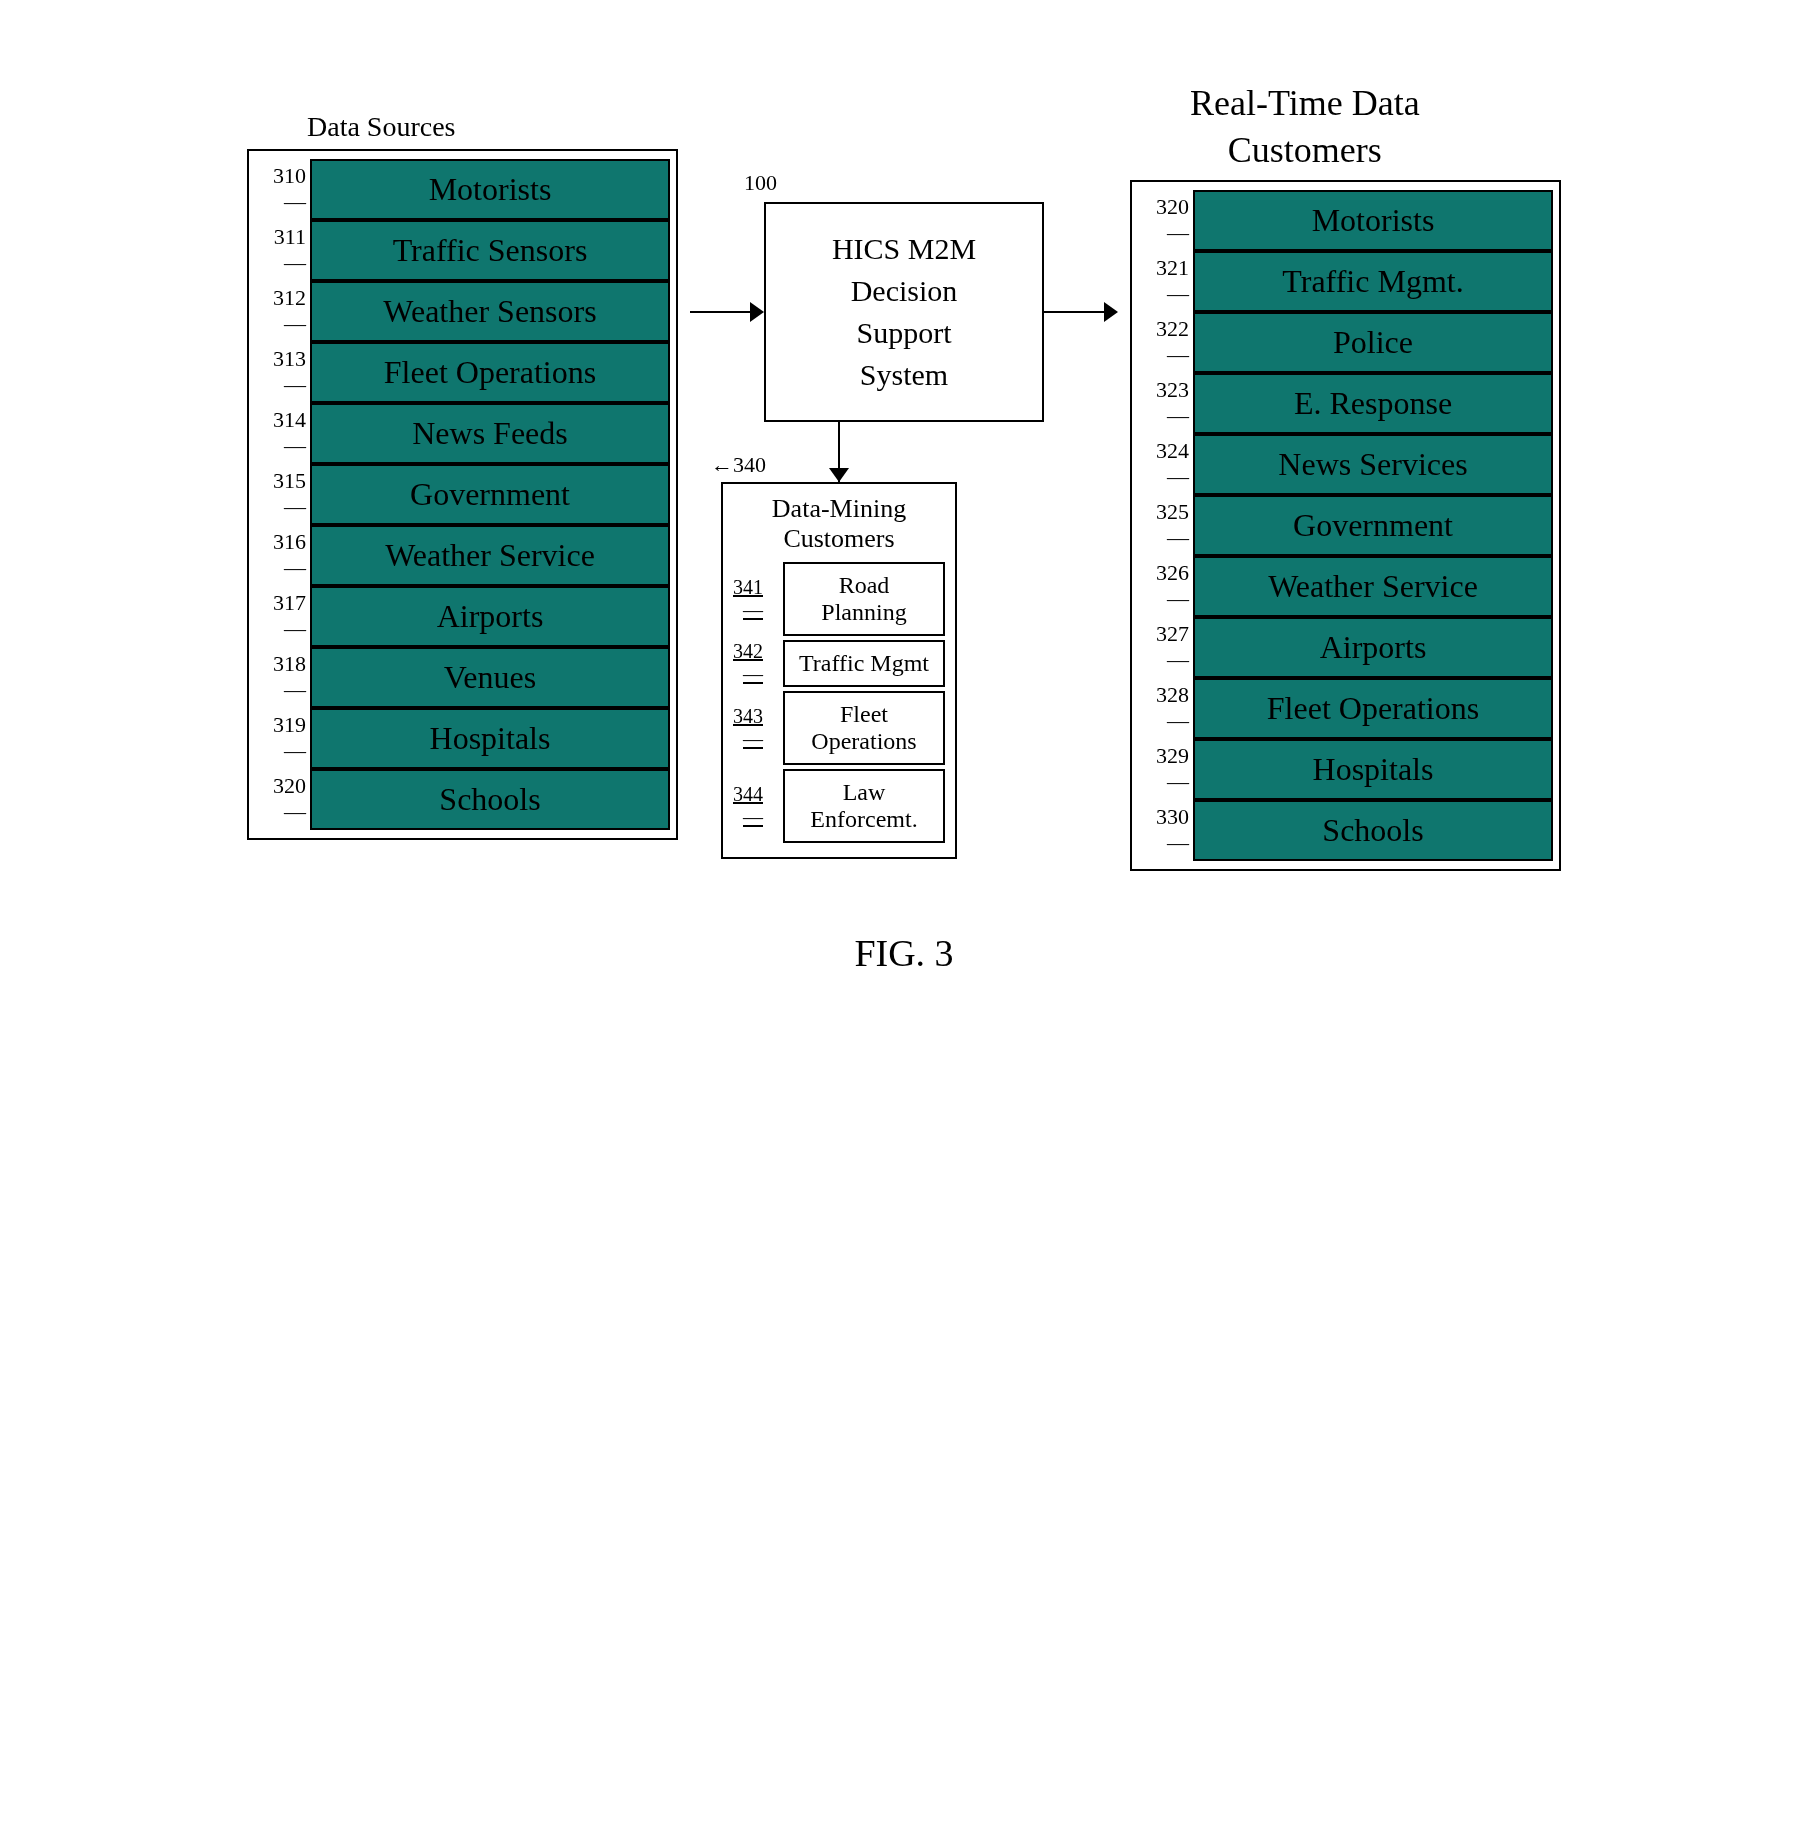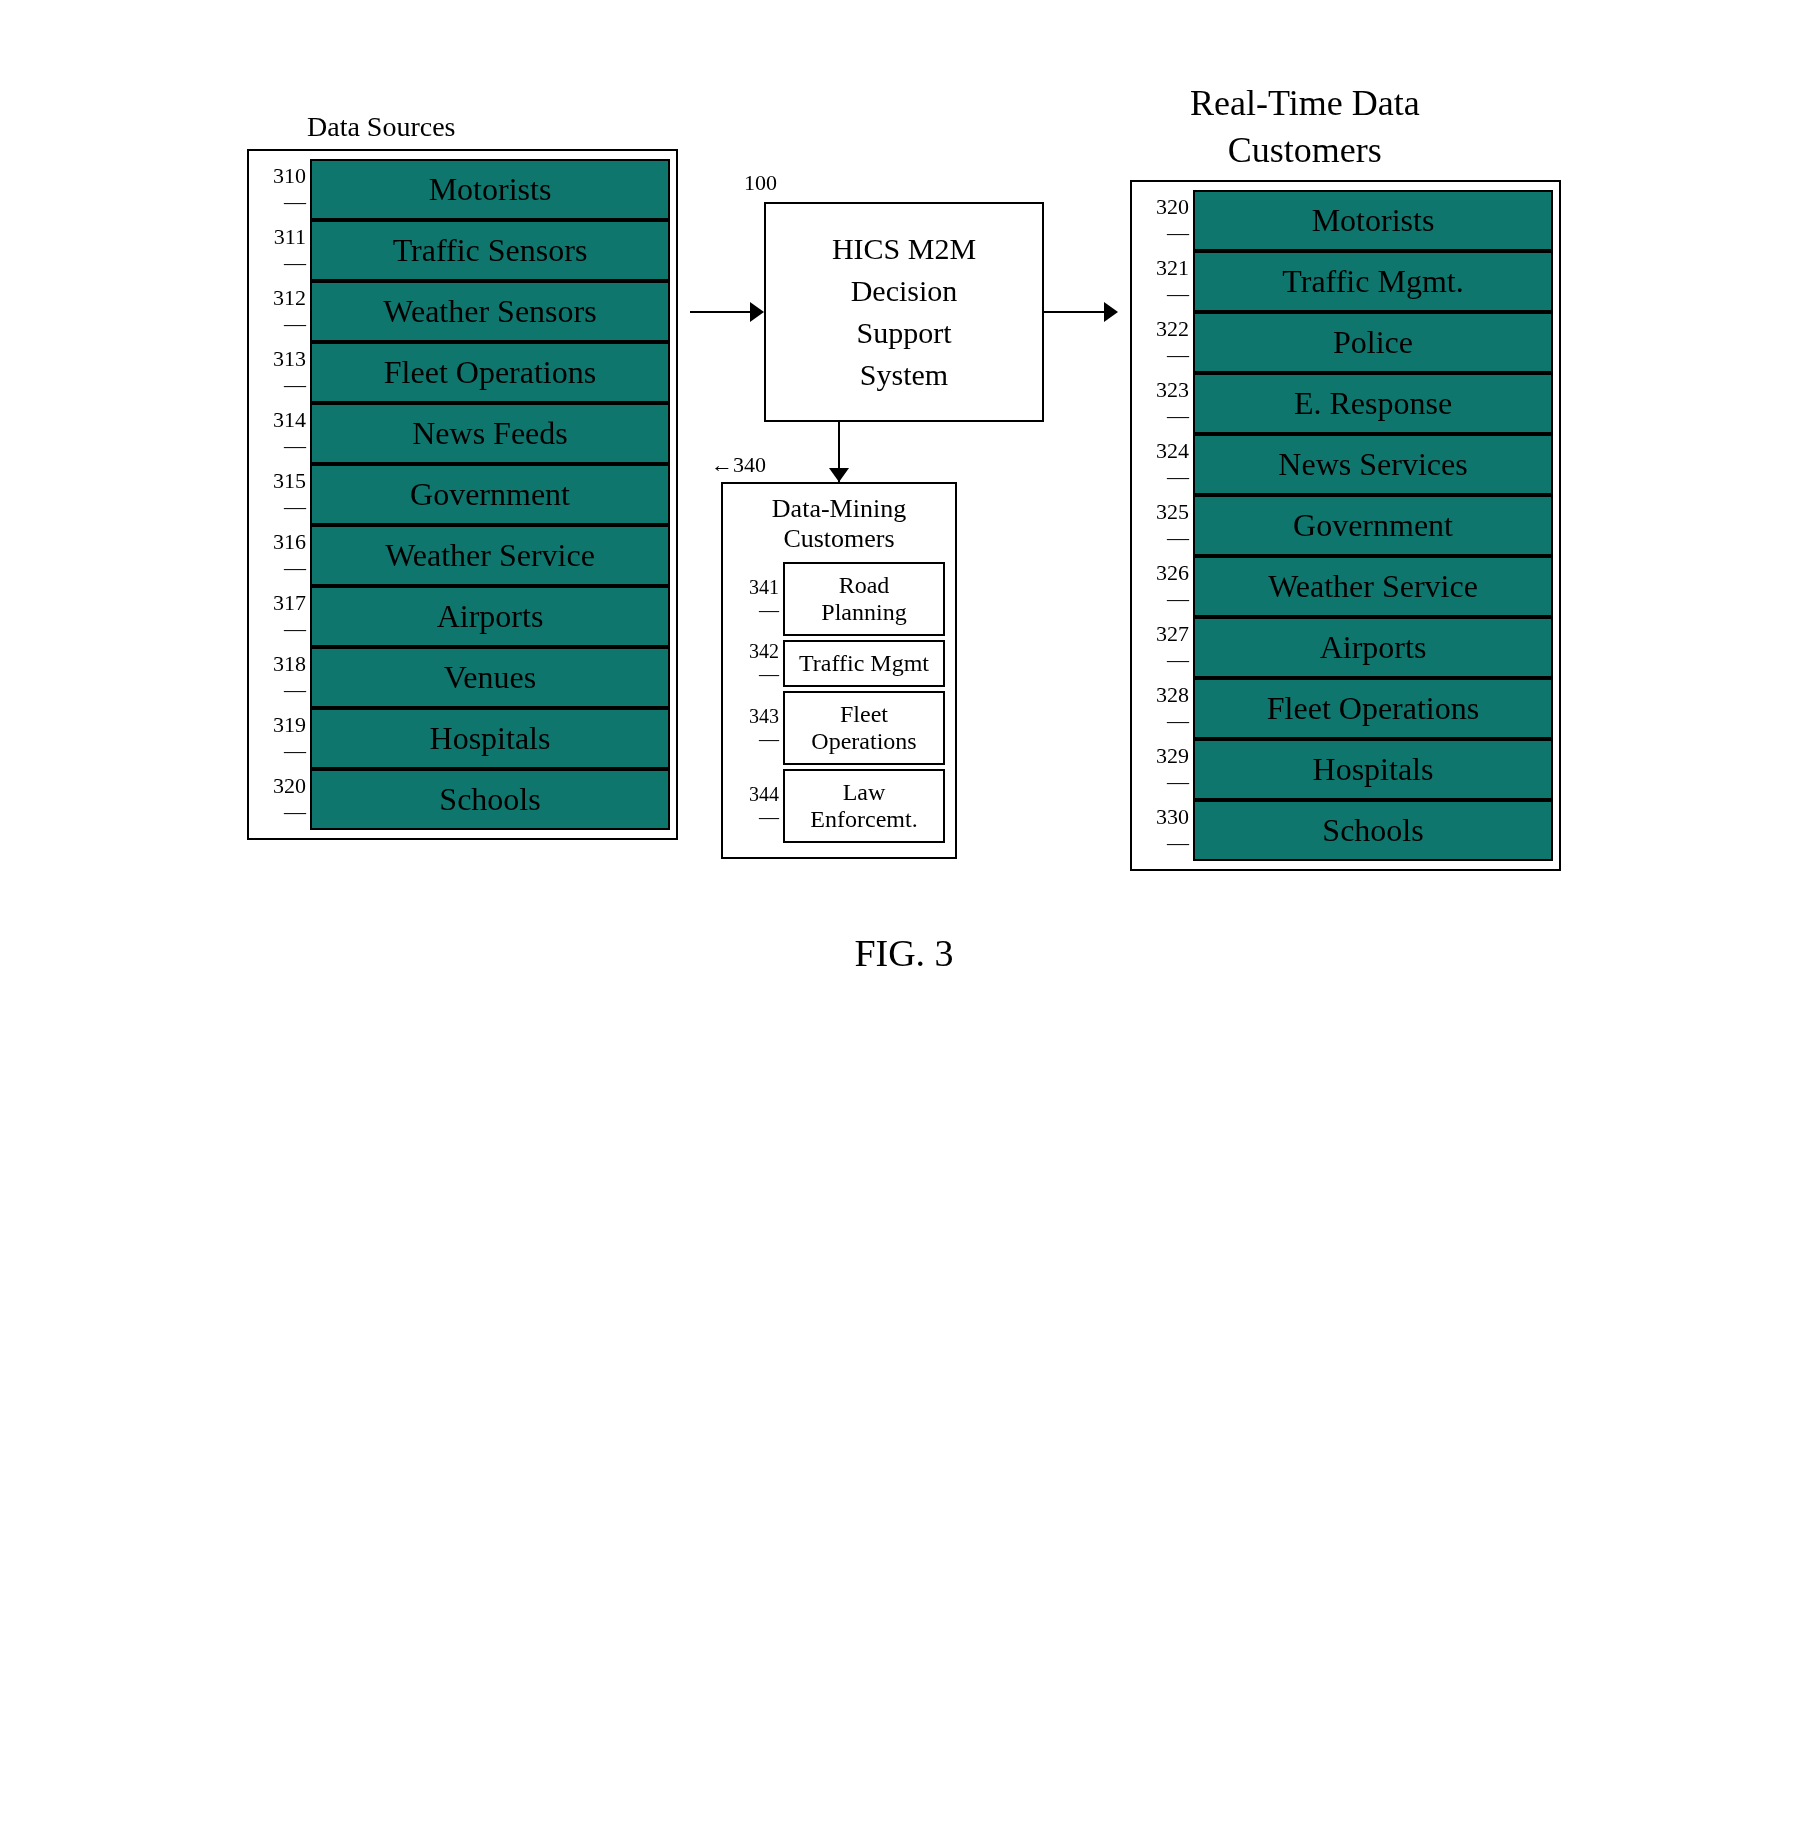--- a/index.html
+++ b/index.html
@@ -116,22 +116,23 @@
       display: flex;
       flex-direction: row;
       align-items: center;
       margin-bottom: 4px;
     }
 
     .dm-label {
       font-size: 20px;
       width: 50px;
       text-align: right;
-      padding-right: 4px;
+      padding-right: 20px;
       flex-shrink: 0;
+      text-decoration: underline;
     }
 
     .dm-item {
       border: 2px solid #000;
       padding: 8px 10px;
       font-size: 24px;
       text-align: center;
       flex: 1;
       background: #fff;
     }

